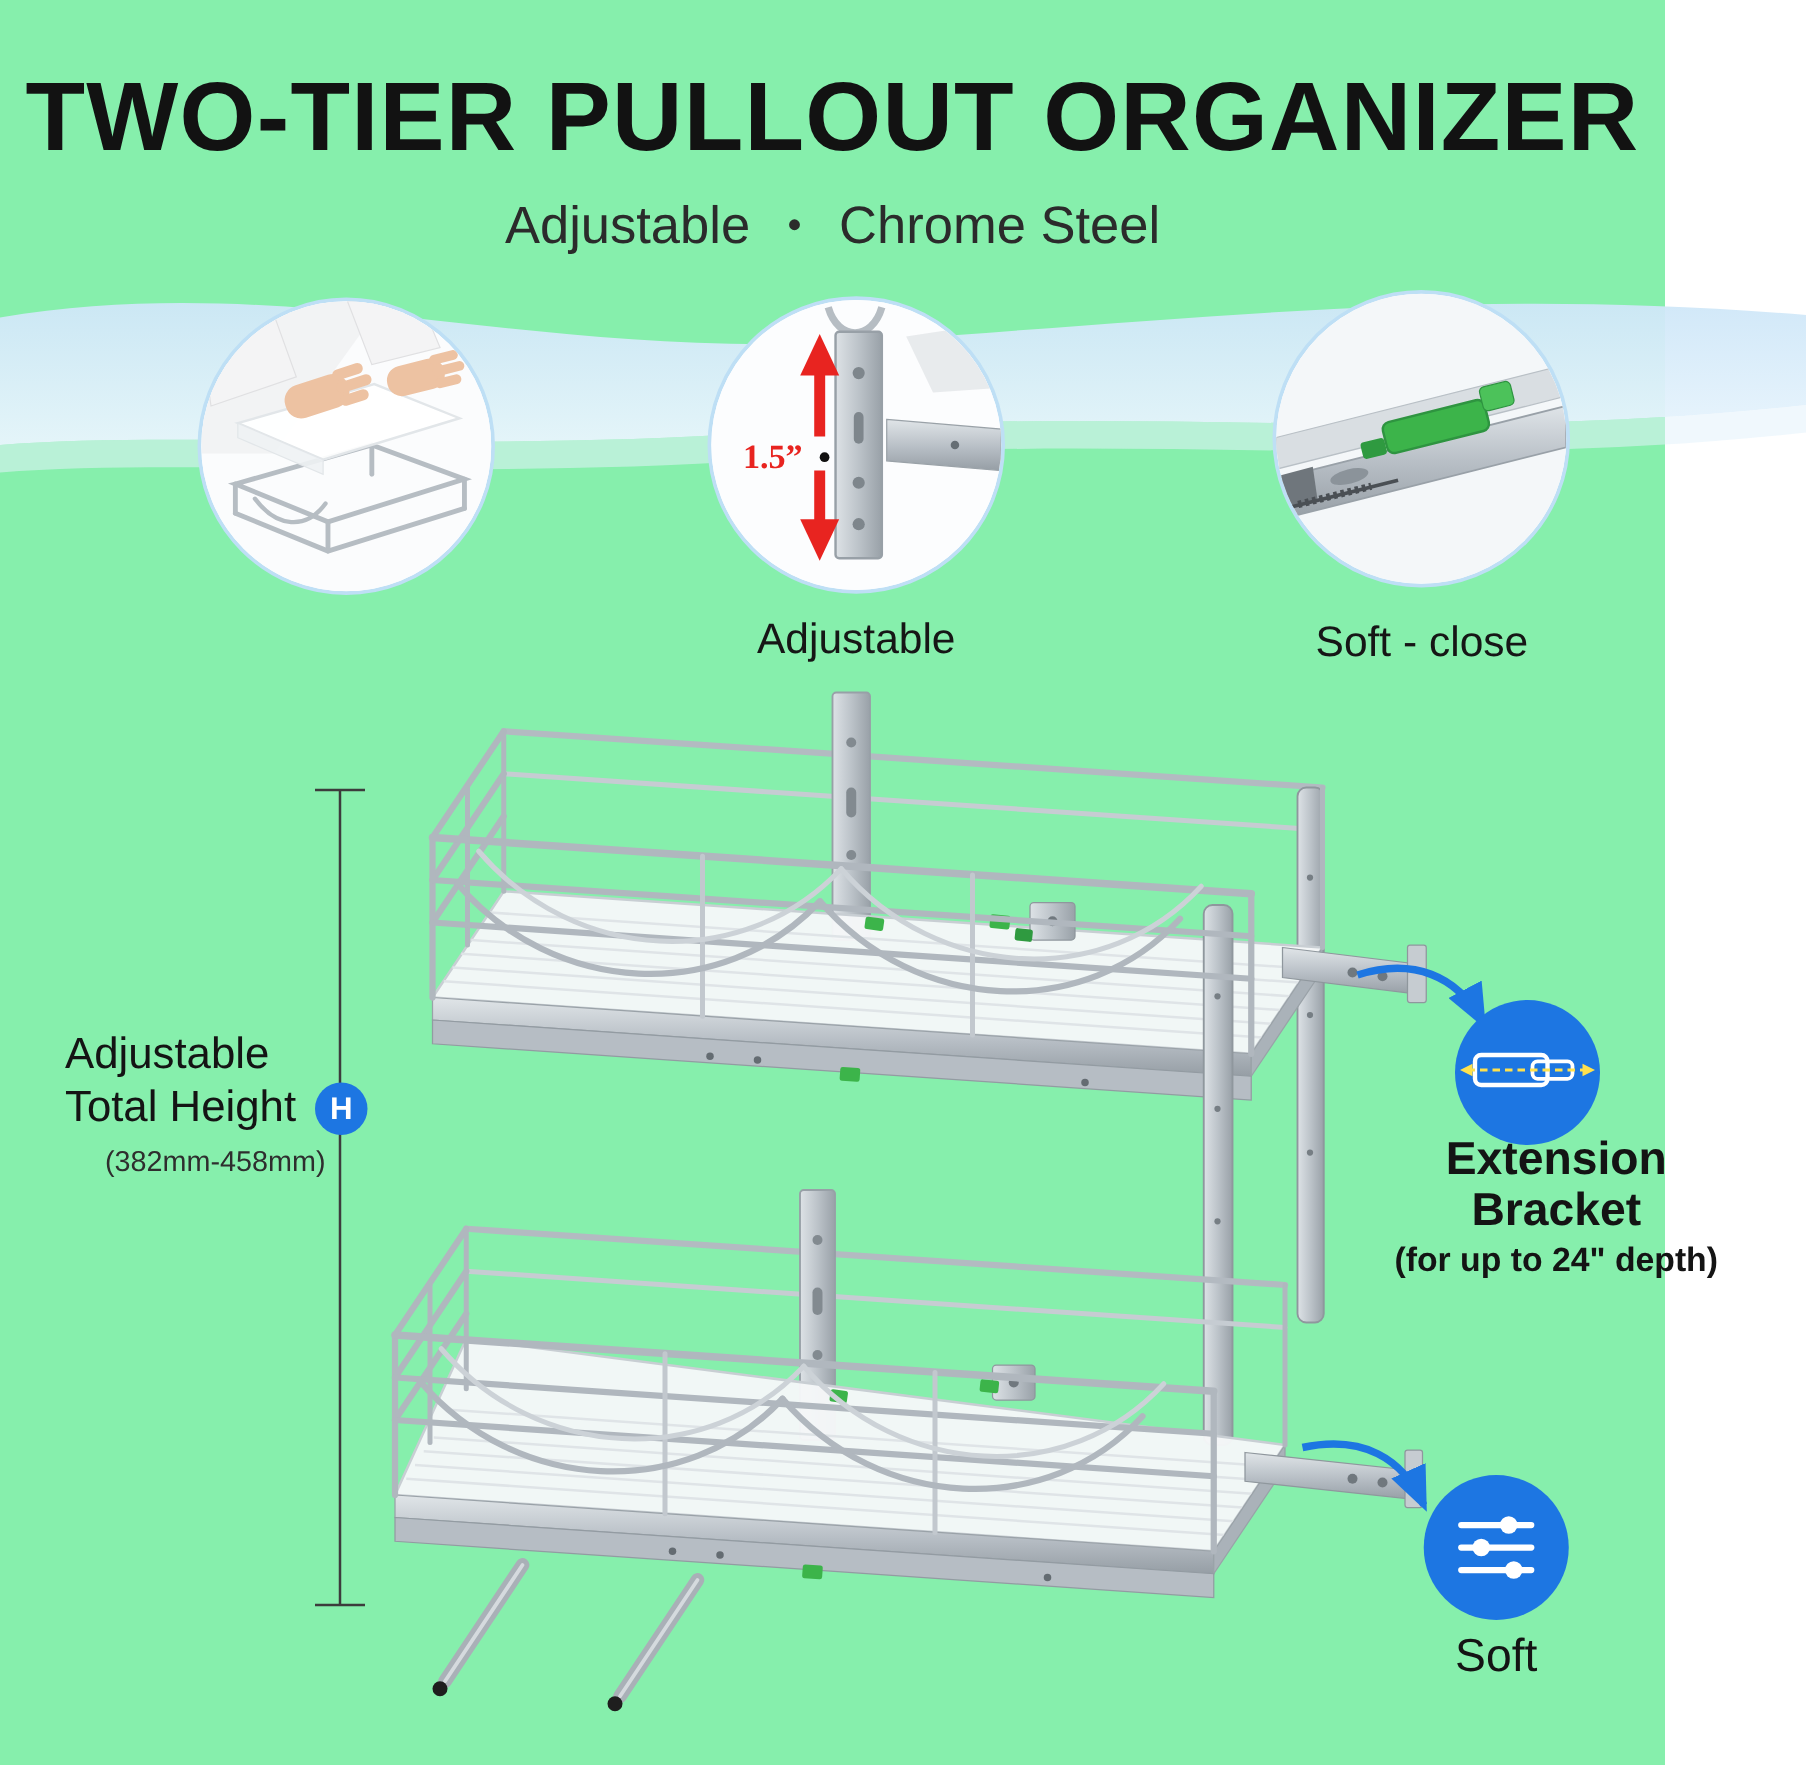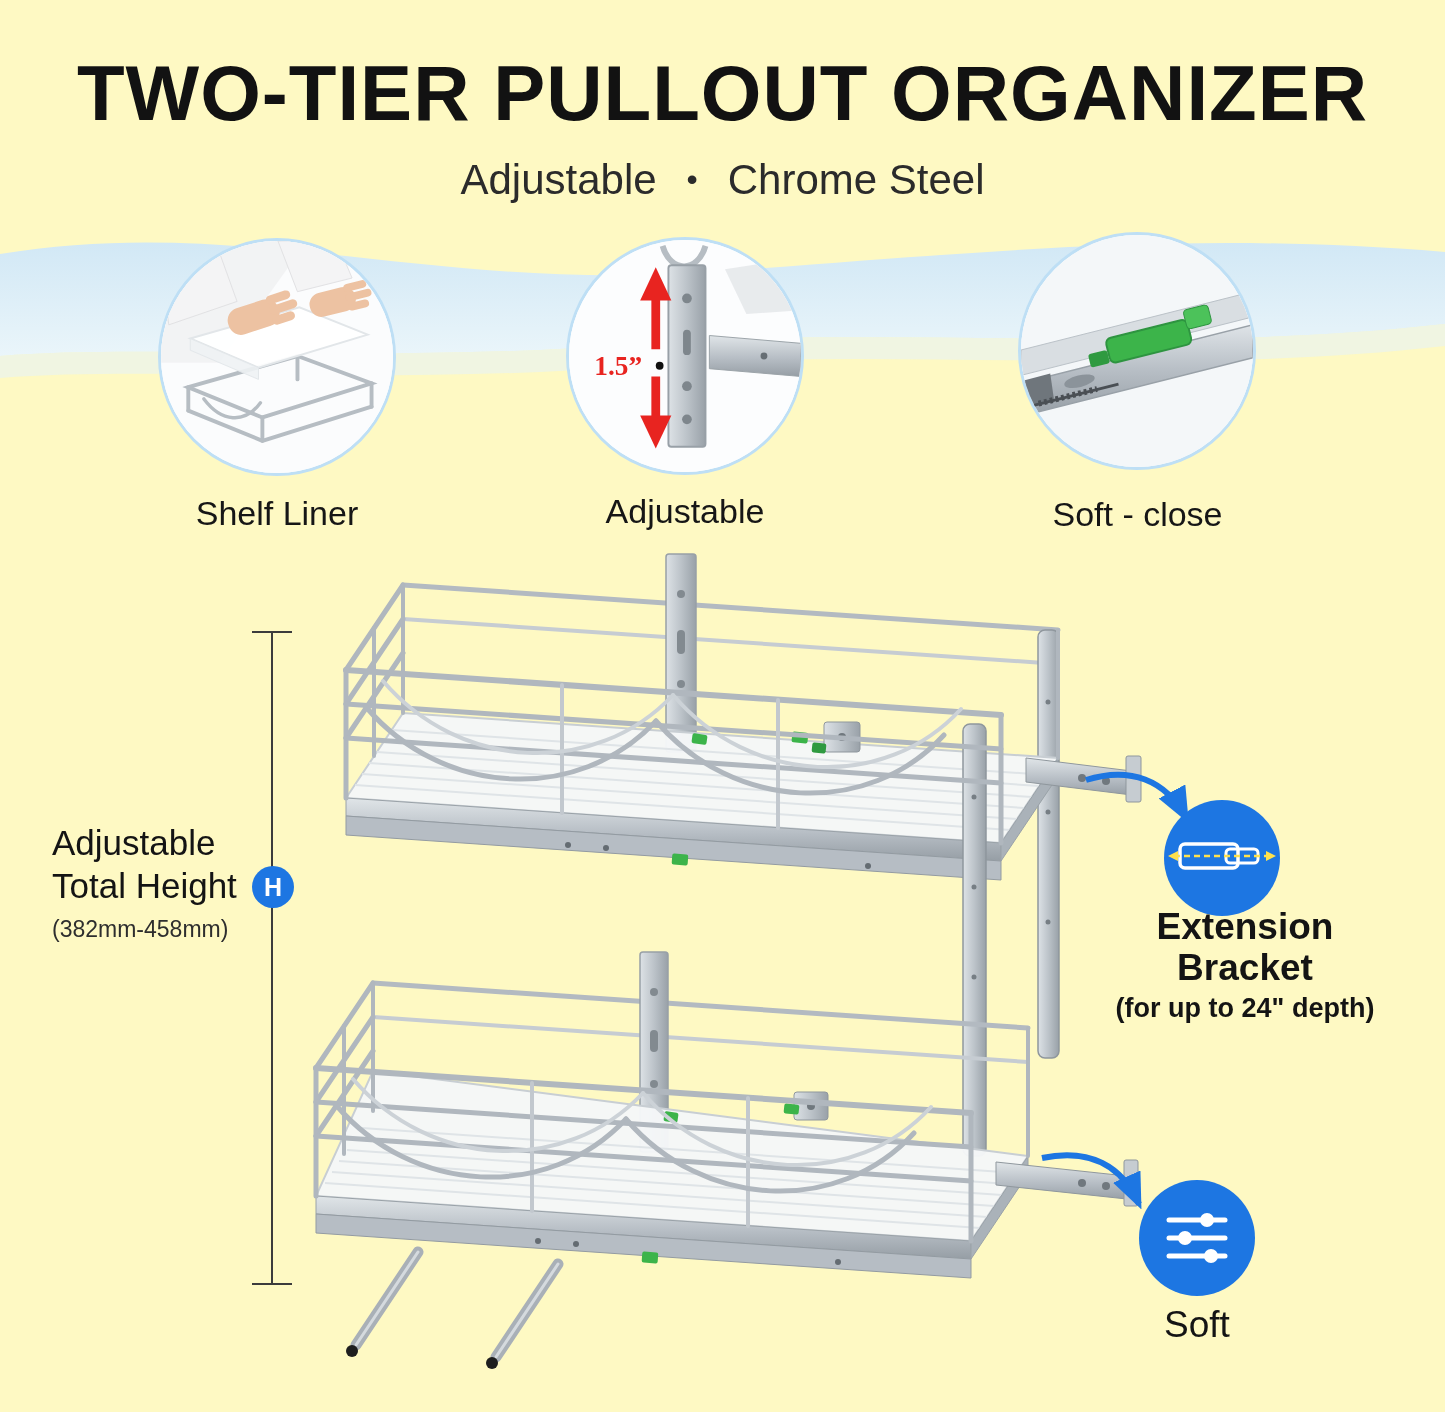--- a/index.html
+++ b/index.html
@@ -1,18 +1,18 @@
 <!DOCTYPE html>
 <html style="--accent-blue: #1d76e2; --arrow-red: #e82420; --mechanism-green: #3cb44a; --title-color: #121212; --wave-blue: #cfe7f8; --circle-border: #bedff5; --chrome: #b3bac1;"><head>
 <meta charset="utf-8">
 <style>
   * { margin:0; padding:0; box-sizing:border-box; }
   html,body { width:1445px; height:1412px; }
   body { font-family:"Liberation Sans", sans-serif; background:#ffffff; position:relative; overflow:hidden; }
-  #canvas { position:absolute; inset:0; width:1445px; height:1412px; background:#fef9c3; }
+  #canvas { position:absolute; inset:0; width:1332px; height:1412px; background:#86efac; }
 
   .title { position:absolute; top:48px; left:0; width:100%; text-align:center;
            font-size:78px; font-weight:700; letter-spacing:1px; color:var(--title-color,#121212); }
   .subtitle { position:absolute; top:156px; left:0; width:100%; display:flex; justify-content:center;
               gap:30px; font-size:42px; color:#2b2b2b; }
   .subtitle .dot { font-size:32px; line-height:1.45; }
 
   .wave { position:absolute; left:0; top:196px; }
 
   .feature-circle { position:absolute; width:238px; height:238px; border-radius:50%;
@@ -25,21 +25,21 @@
 
   .icon-circle { position:absolute; width:116px; height:116px; border-radius:50%;
                  background:var(--accent-blue,#1d76e2); display:flex; align-items:center; justify-content:center; }
 
   .note { position:absolute; text-align:center; color:#141414; }
   .note .big { font-size:37px; line-height:1.12; }
   .note .small { font-size:27px; margin-top:4px; }
 
   .left-note { position:absolute; left:52px; top:822px; font-size:35px; color:#141414; line-height:1.22; }
   .left-note .range { color:var(--accent-blue,#1d76e2); font-size:39px; margin-top:8px; letter-spacing:.5px; }
-  .left-note .metric { font-size:23px; margin-top:8px; color:#2e2e2e; }
+  .left-note .metric { font-size:23px; margin-top:8px; color:#2e2e2e;margin-left:32px; }
 
   .h-badge { position:absolute; left:252px; top:866px; width:42px; height:42px; border-radius:50%;
              background:var(--accent-blue,#1d76e2); color:#fff; font-size:25px; font-weight:700;
              display:flex; align-items:center; justify-content:center; }
 </style>
 </head>
 <body>
 
 <div id="canvas">
 
@@ -85,21 +85,20 @@
       </g>
       <path d="M120,0 L180,0 196,38 140,52 Z" fill="#f4f4f5" stroke="#e0e0e2"></path>
       <g transform="rotate(-14 176 62)" fill="#edc2a2">
         <rect x="152" y="50" width="48" height="25" rx="12"></rect>
         <rect x="190" y="48" width="24" height="8" rx="4"></rect>
         <rect x="190" y="58" width="27" height="8" rx="4"></rect>
         <rect x="190" y="68" width="22" height="8" rx="4"></rect>
       </g>
     </svg>
   </div>
-  <div class="feature-label" style="left:158px; top:494px; width:238px;">Shelf Liner</div>
 
   <div class="feature-circle" style="left:566px; top:237px;">
     <svg width="232" height="232" viewBox="0 0 238 238">
       <defs>
         <linearGradient id="c2v" x1="0" y1="0" x2="1" y2="0">
           <stop offset="0" stop-color="#dde2e6"></stop>
             <stop offset=".5" stop-color="#bcc3c9"></stop>
             <stop offset="1" stop-color="#99a1a8"></stop>
         </linearGradient>
         <linearGradient id="c2h" x1="0" y1="0" x2="0" y2="1">

